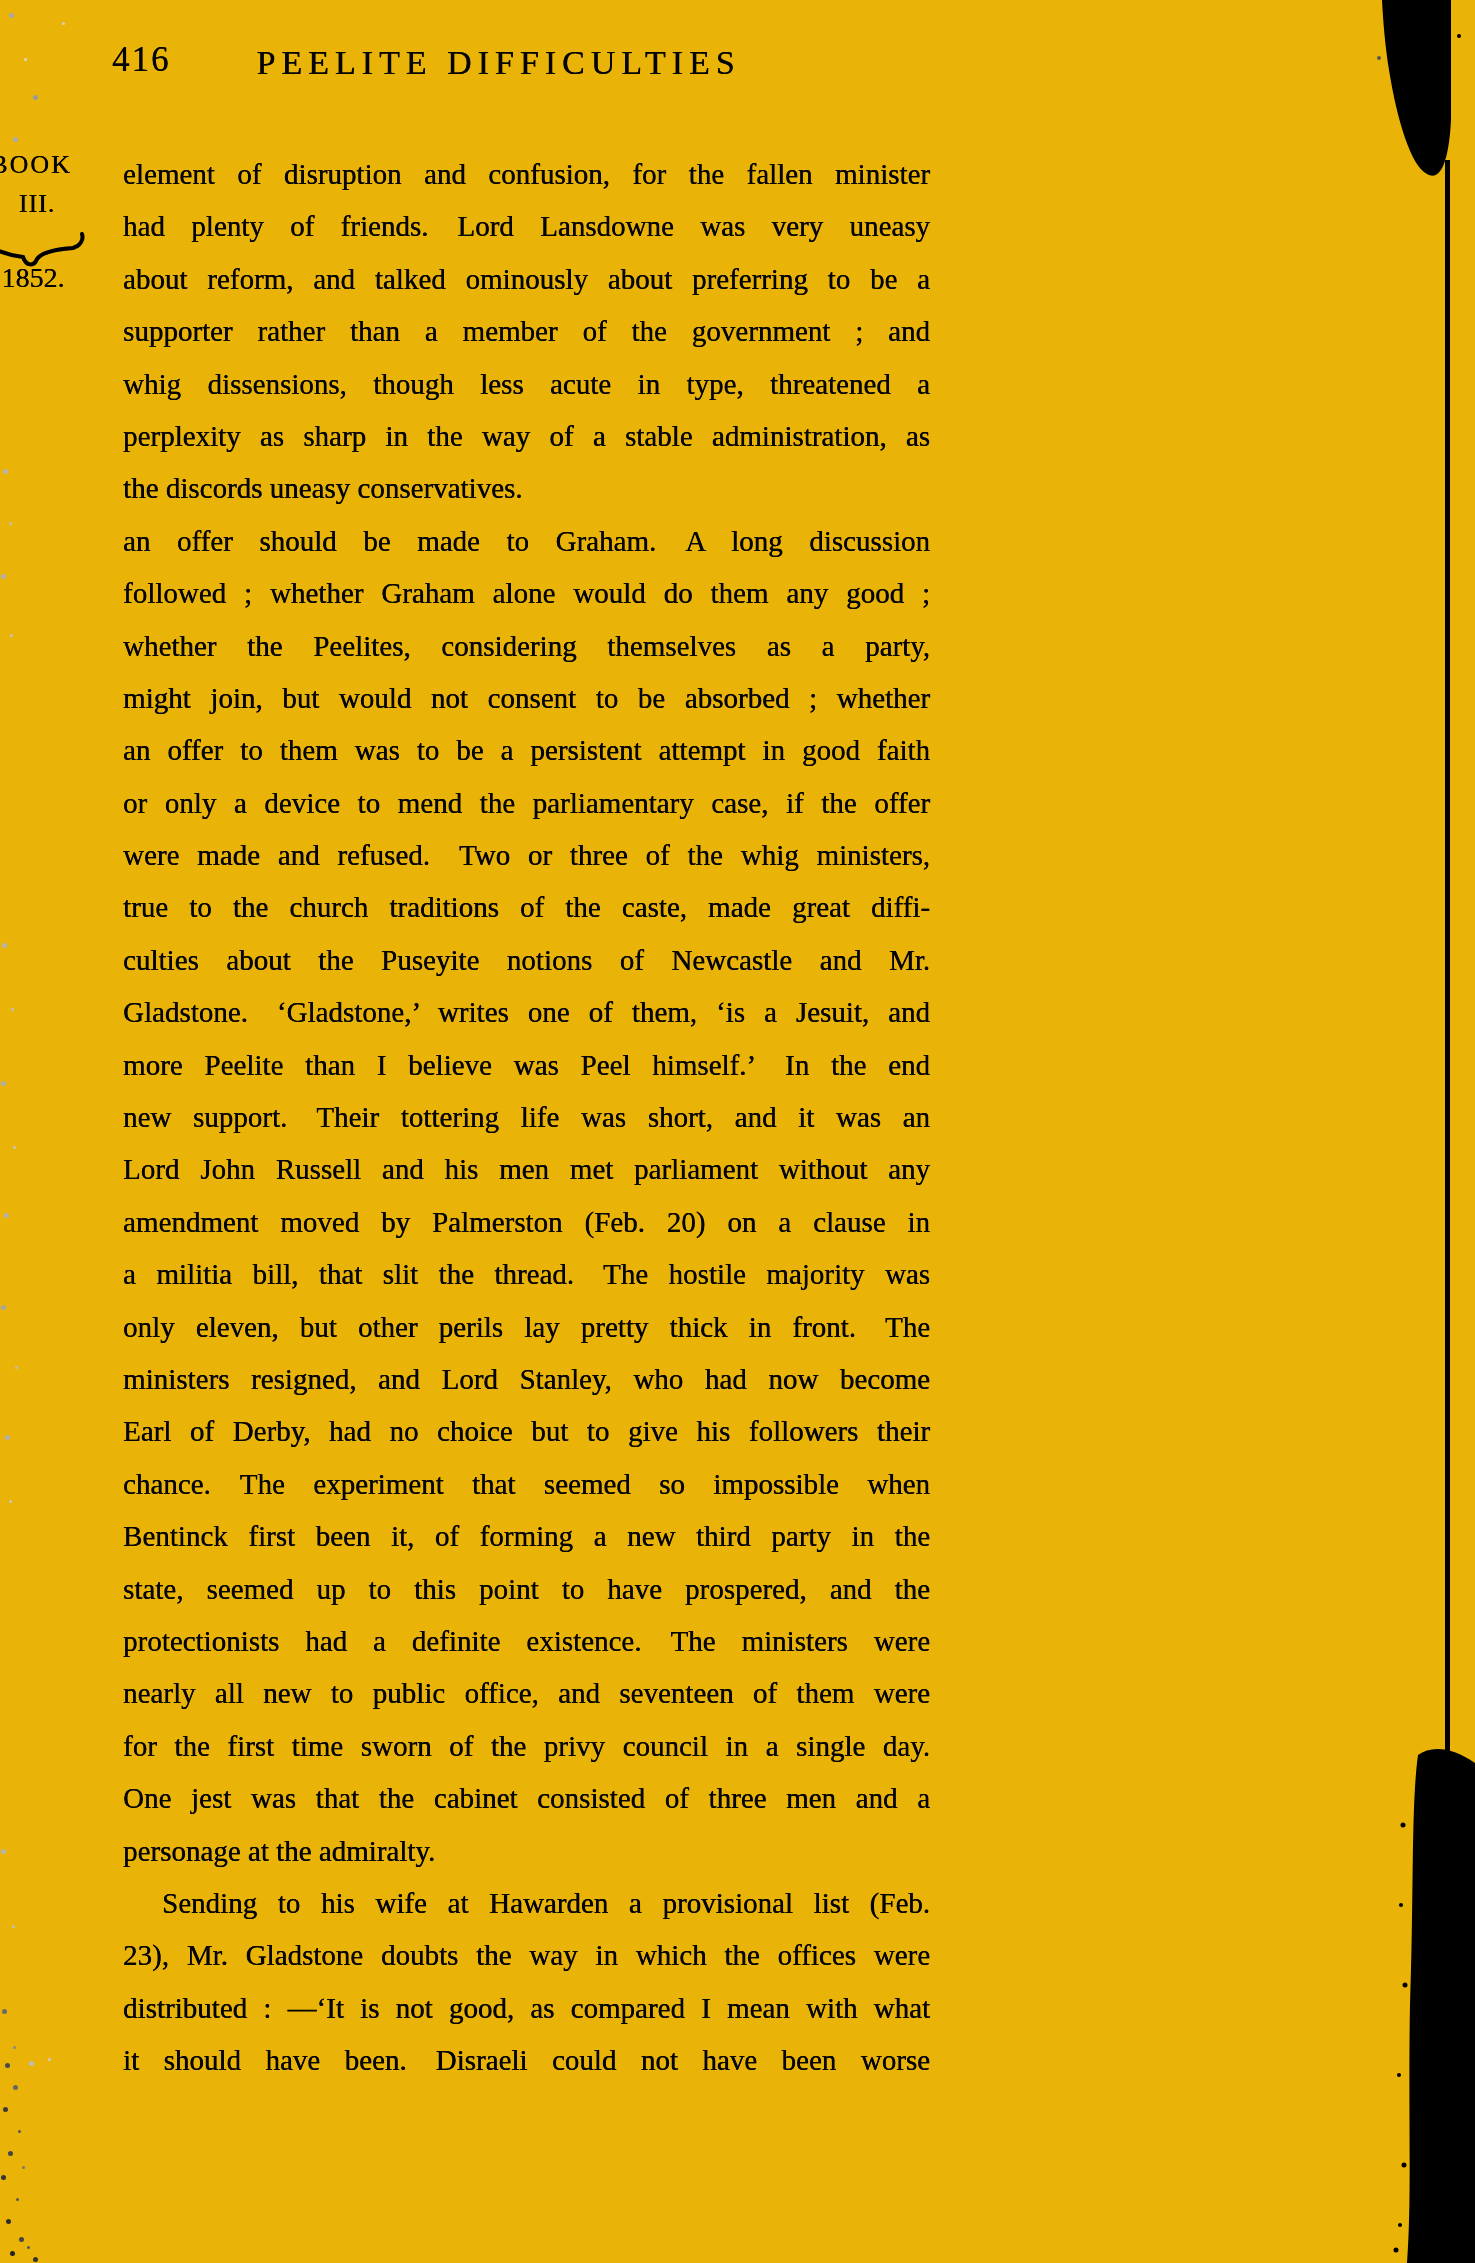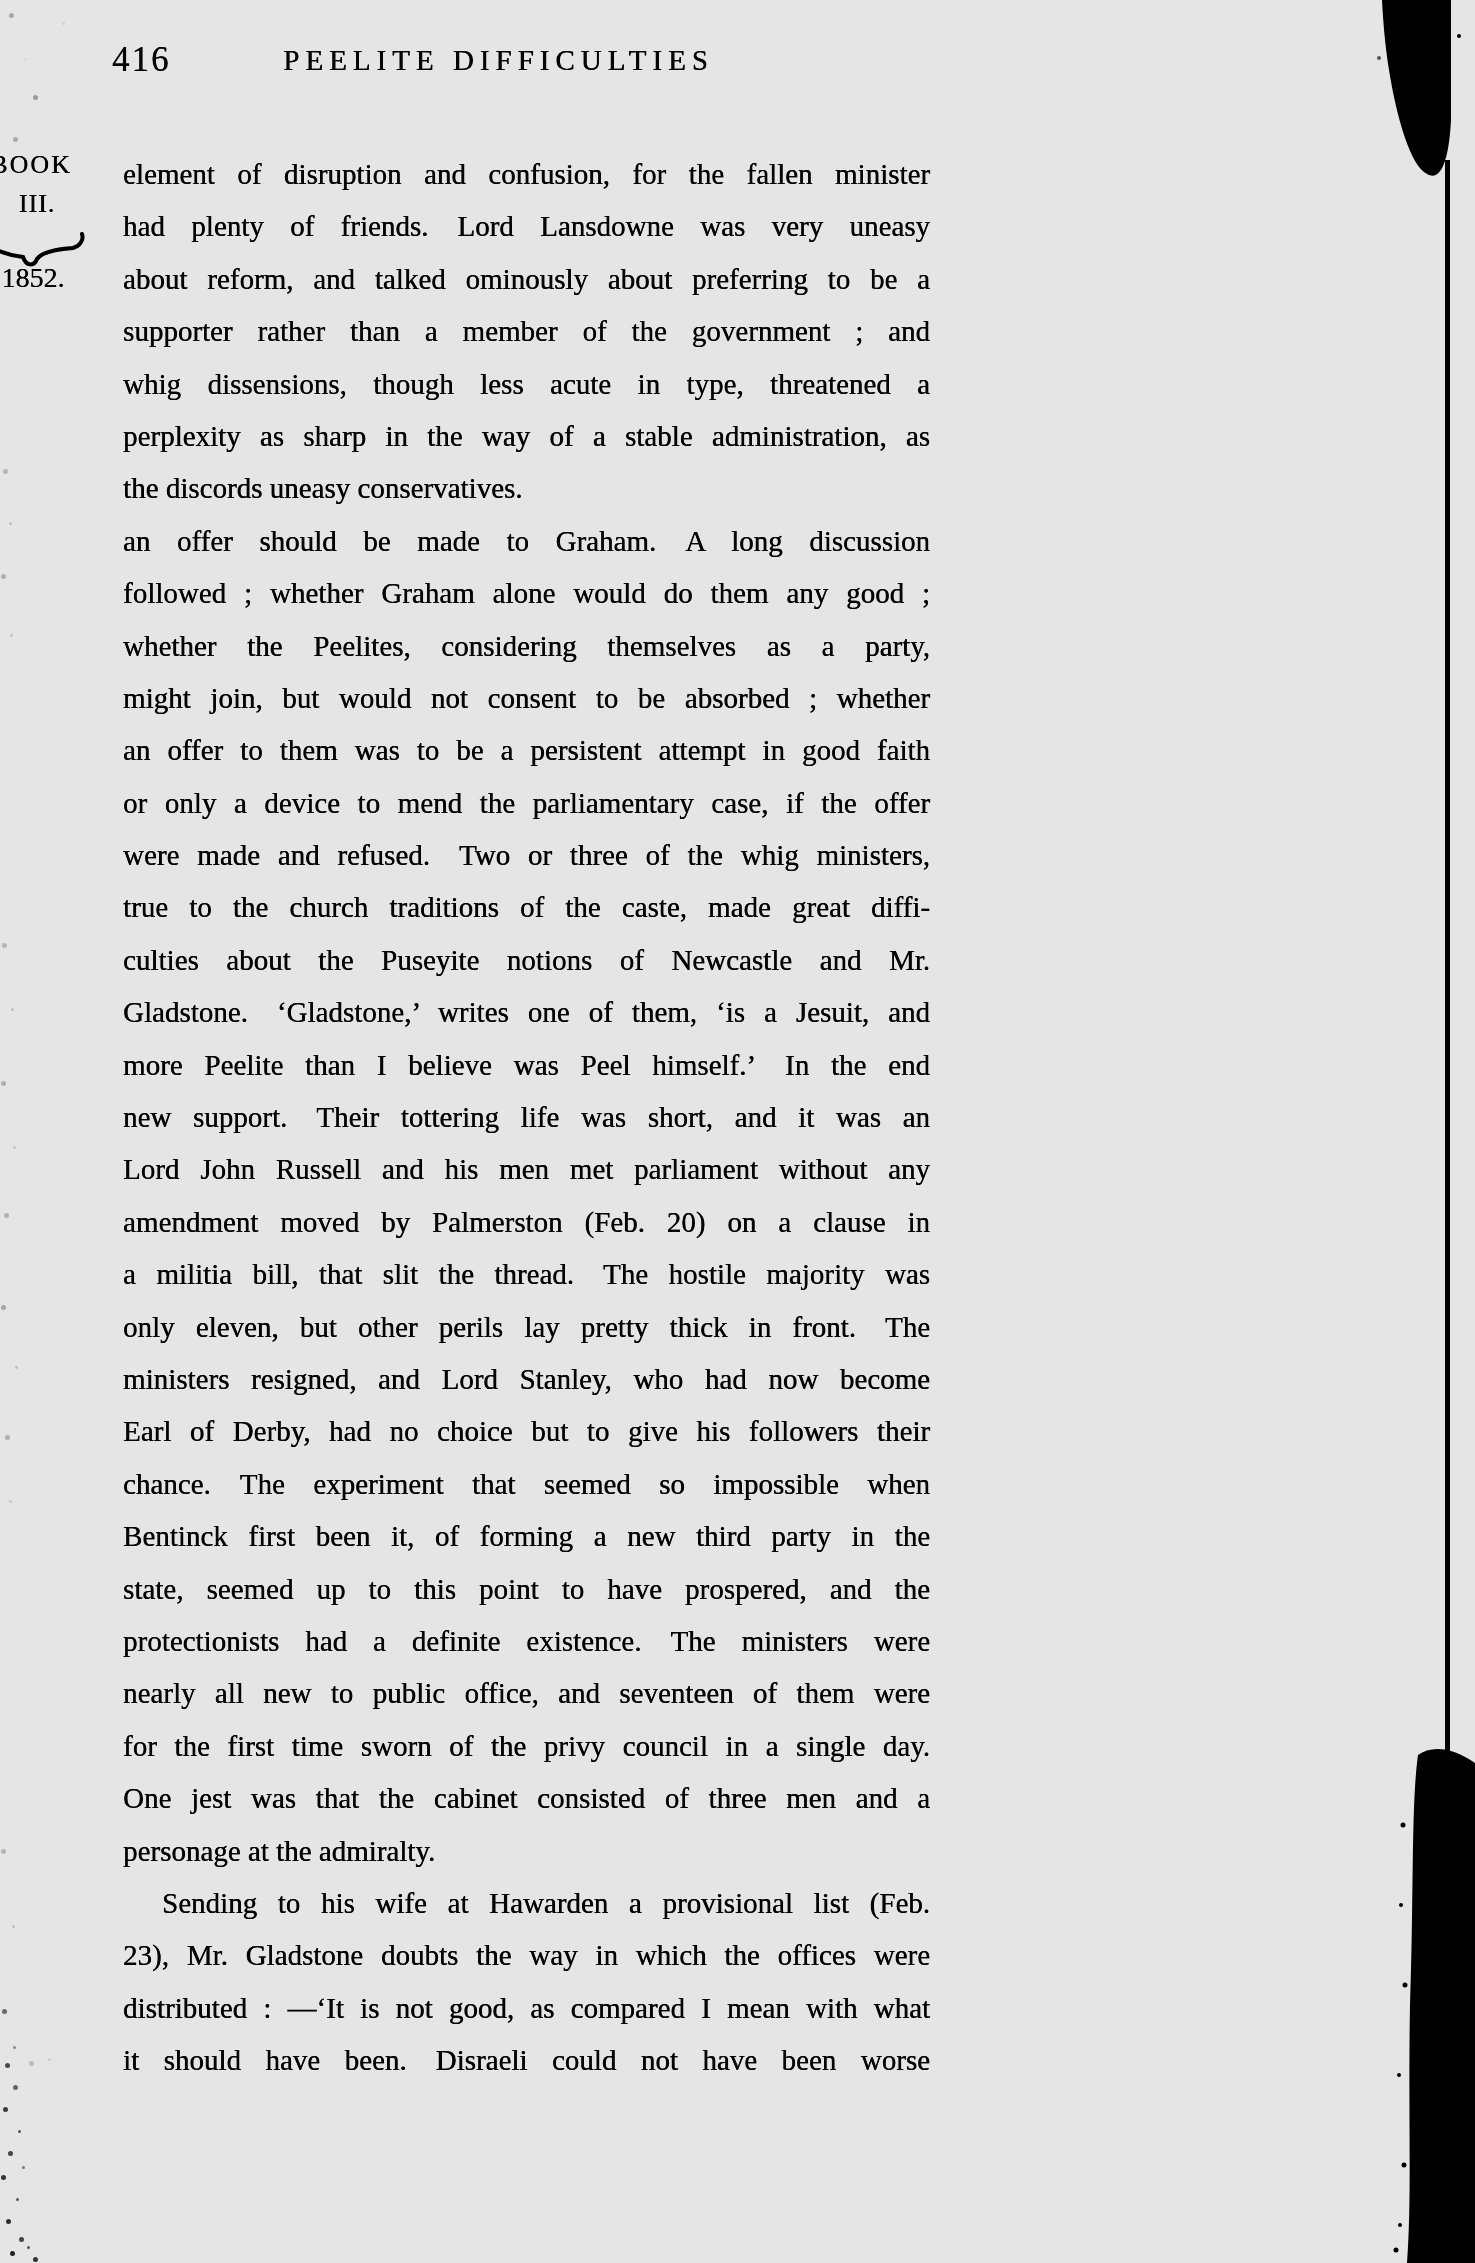--- a/index.html
+++ b/index.html
@@ -1,32 +1,32 @@
 <!DOCTYPE html>
 <html><head>
 <meta charset="utf-8">
 <style>
   html,body { margin:0; padding:0; background:#777; }
   .page {
     position:relative;
     width:1475px; height:2263px;
-    background:#e5e5e5;
+    background:#eab308;
     overflow:hidden;
     font-family:"Liberation Serif","DejaVu Serif",serif;
     color:#050505;
   }
   
   .pagenum {
     position:absolute; left:112px; top:40px;
     font-size:35px; letter-spacing:2px;
     text-shadow:0.35px 0 0 #000;
   }
   .running-title {
     position:absolute; left:95px; top:44px; width:807px;
-    text-align:center; font-size:29px; letter-spacing:6px;
+    text-align:center; font-size:34px; letter-spacing:6px;
     text-shadow:0.4px 0 0 #000;
   }
   
   .margin-notes { position:absolute; left:-21px; top:0; width:104px; text-align:center; }
   .margin-notes .book-label   { position:absolute; top:150px; left:0; width:100%; font-size:26px; letter-spacing:2px; text-shadow:0.35px 0 0 #000; }
   .margin-notes .book-numeral { position:absolute; top:189px; left:6px; width:100%; font-size:26px; letter-spacing:1px; text-shadow:0.35px 0 0 #000; }
   .margin-notes .brace        { position:absolute; top:232px; left:10px; }
   .margin-notes .year-label   { position:absolute; top:262px; left:2px; width:100%; font-size:28px; text-shadow:0.35px 0 0 #000; }
   
   .body-text {

